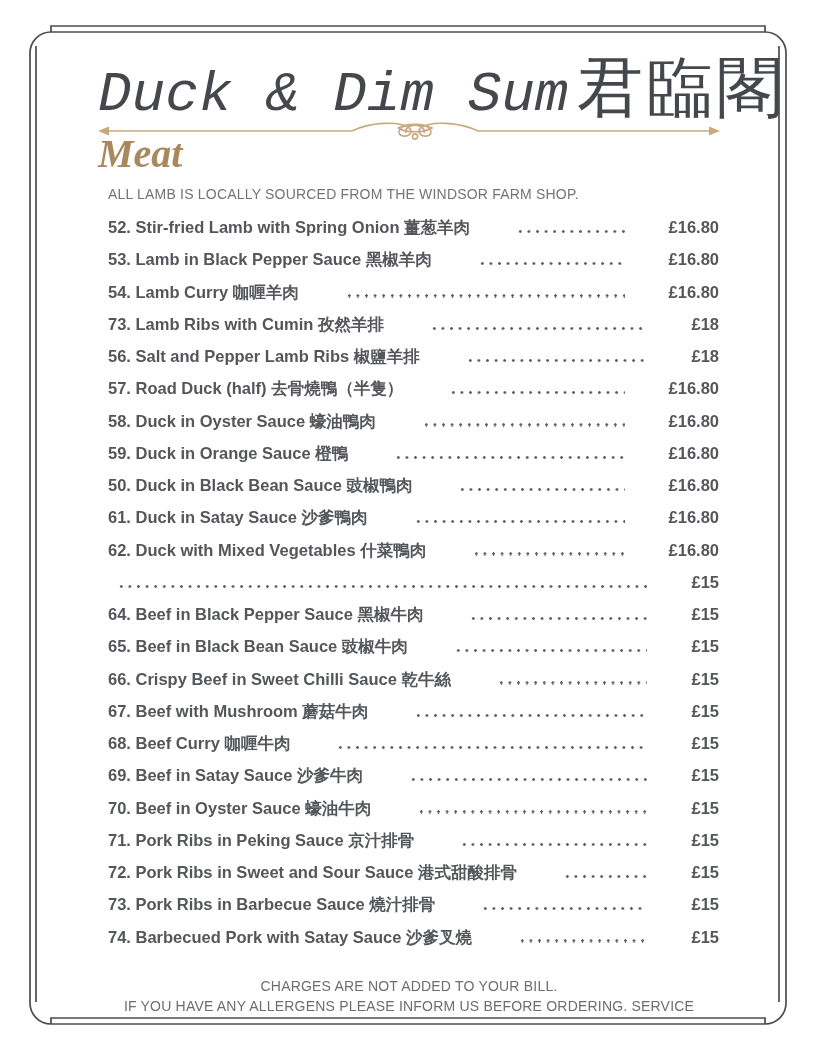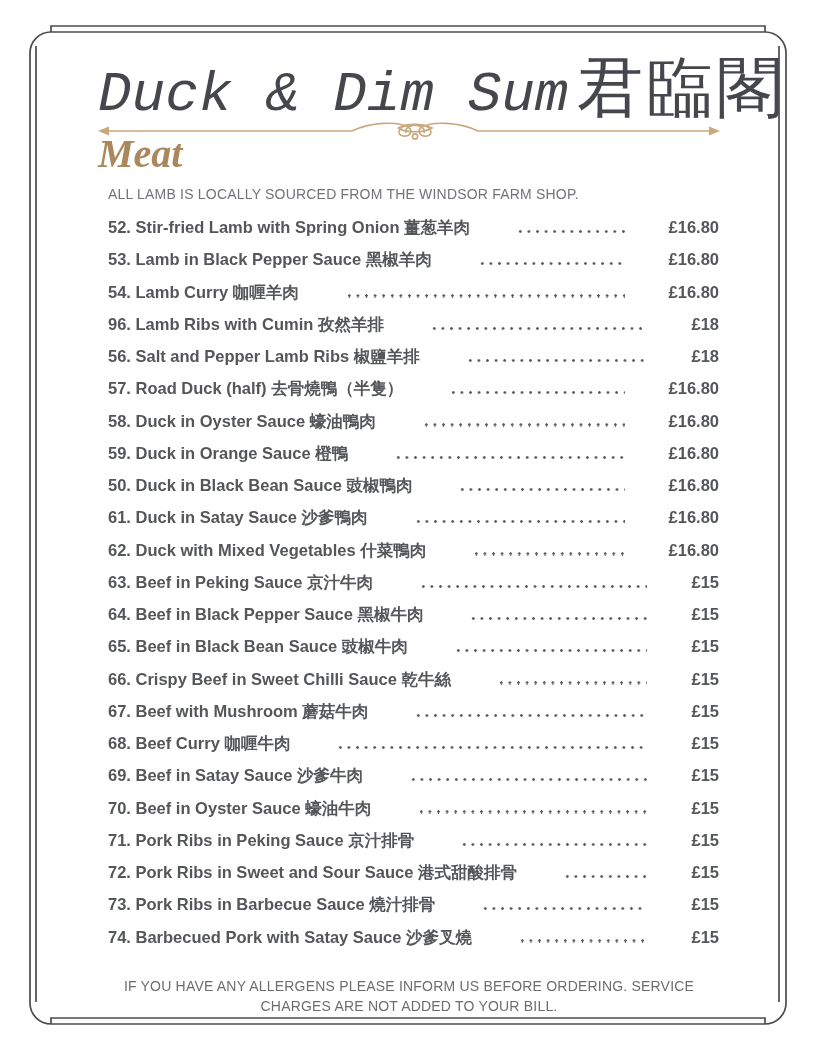--- a/index.html
+++ b/index.html
@@ -124,21 +124,21 @@
         <span class="item-name">53. Lamb in Black Pepper Sauce 黑椒羊肉</span>
         <span class="leader"></span>
         <span class="item-price">£16.80</span>
       </li>
       <li>
         <span class="item-name">54. Lamb Curry 咖喱羊肉</span>
         <span class="leader"></span>
         <span class="item-price">£16.80</span>
       </li>
       <li>
-        <span class="item-name">96. Lamb Ribs with Cumin 孜然羊排</span>
+        <span class="item-name">73. Lamb Ribs with Cumin 孜然羊排</span>
         <span class="leader"></span>
         <span class="item-price">£18</span>
       </li>
       <li>
         <span class="item-name">56. Salt and Pepper Lamb Ribs 椒鹽羊排</span>
         <span class="leader"></span>
         <span class="item-price">£18</span>
       </li>
       <li>
         <span class="item-name">57. Road Duck (half) 去骨燒鴨（半隻）</span>
@@ -164,21 +164,20 @@
         <span class="item-name">61. Duck in Satay Sauce 沙爹鴨肉</span>
         <span class="leader"></span>
         <span class="item-price">£16.80</span>
       </li>
       <li>
         <span class="item-name">62. Duck with Mixed Vegetables 什菜鴨肉</span>
         <span class="leader"></span>
         <span class="item-price">£16.80</span>
       </li>
       <li>
-        <span class="item-name">63. Beef in Peking Sauce 京汁牛肉</span>
         <span class="leader"></span>
         <span class="item-price">£15</span>
       </li>
       <li>
         <span class="item-name">64. Beef in Black Pepper Sauce 黑椒牛肉</span>
         <span class="leader"></span>
         <span class="item-price">£15</span>
       </li>
       <li>
         <span class="item-name">65. Beef in Black Bean Sauce 豉椒牛肉</span>
@@ -226,17 +225,17 @@
         <span class="item-price">£15</span>
       </li>
       <li>
         <span class="item-name">74. Barbecued Pork with Satay Sauce 沙爹叉燒</span>
         <span class="leader"></span>
         <span class="item-price">£15</span>
       </li>
     </ul>
 
   <div class="footer">
+    <div>CHARGES ARE NOT ADDED TO YOUR BILL.</div>
     <div>IF YOU HAVE ANY ALLERGENS PLEASE INFORM US BEFORE ORDERING. SERVICE</div>
-    <div>CHARGES ARE NOT ADDED TO YOUR BILL.</div>
   </div>
 
 </div>
 
 </body></html>

